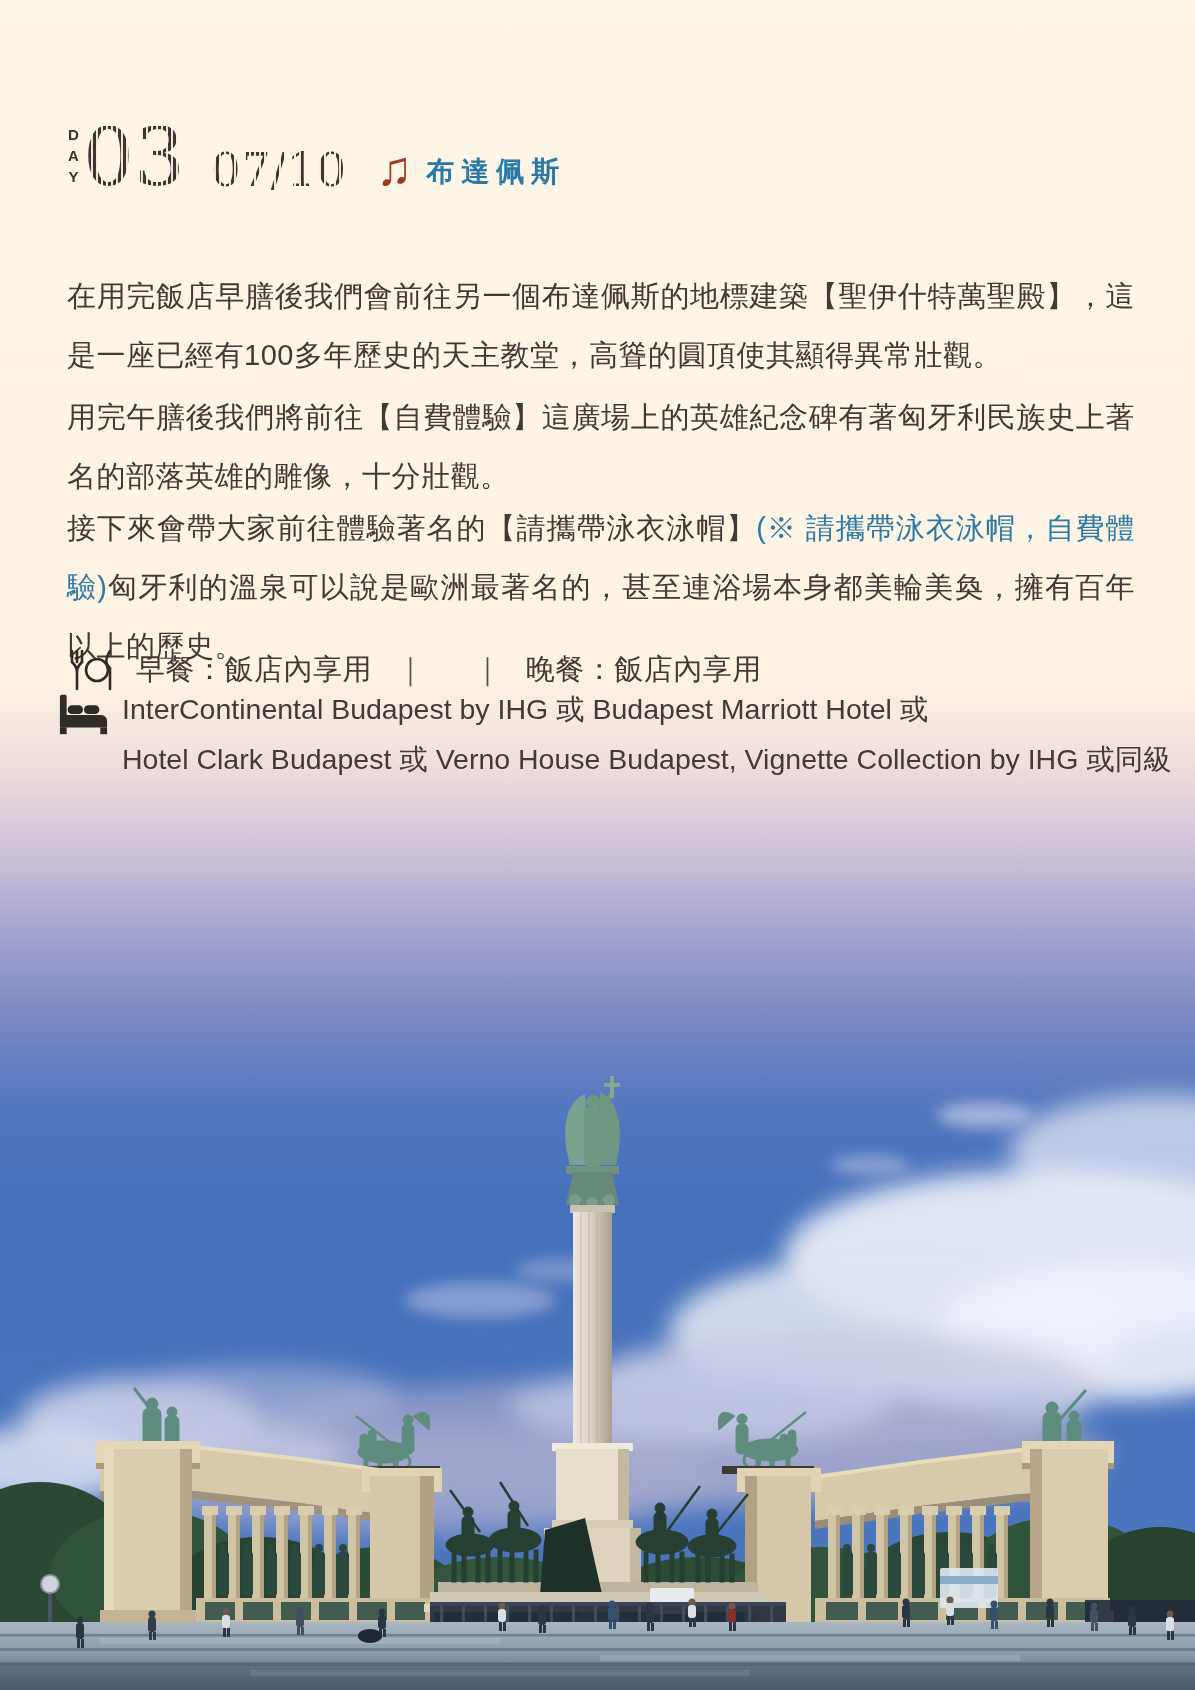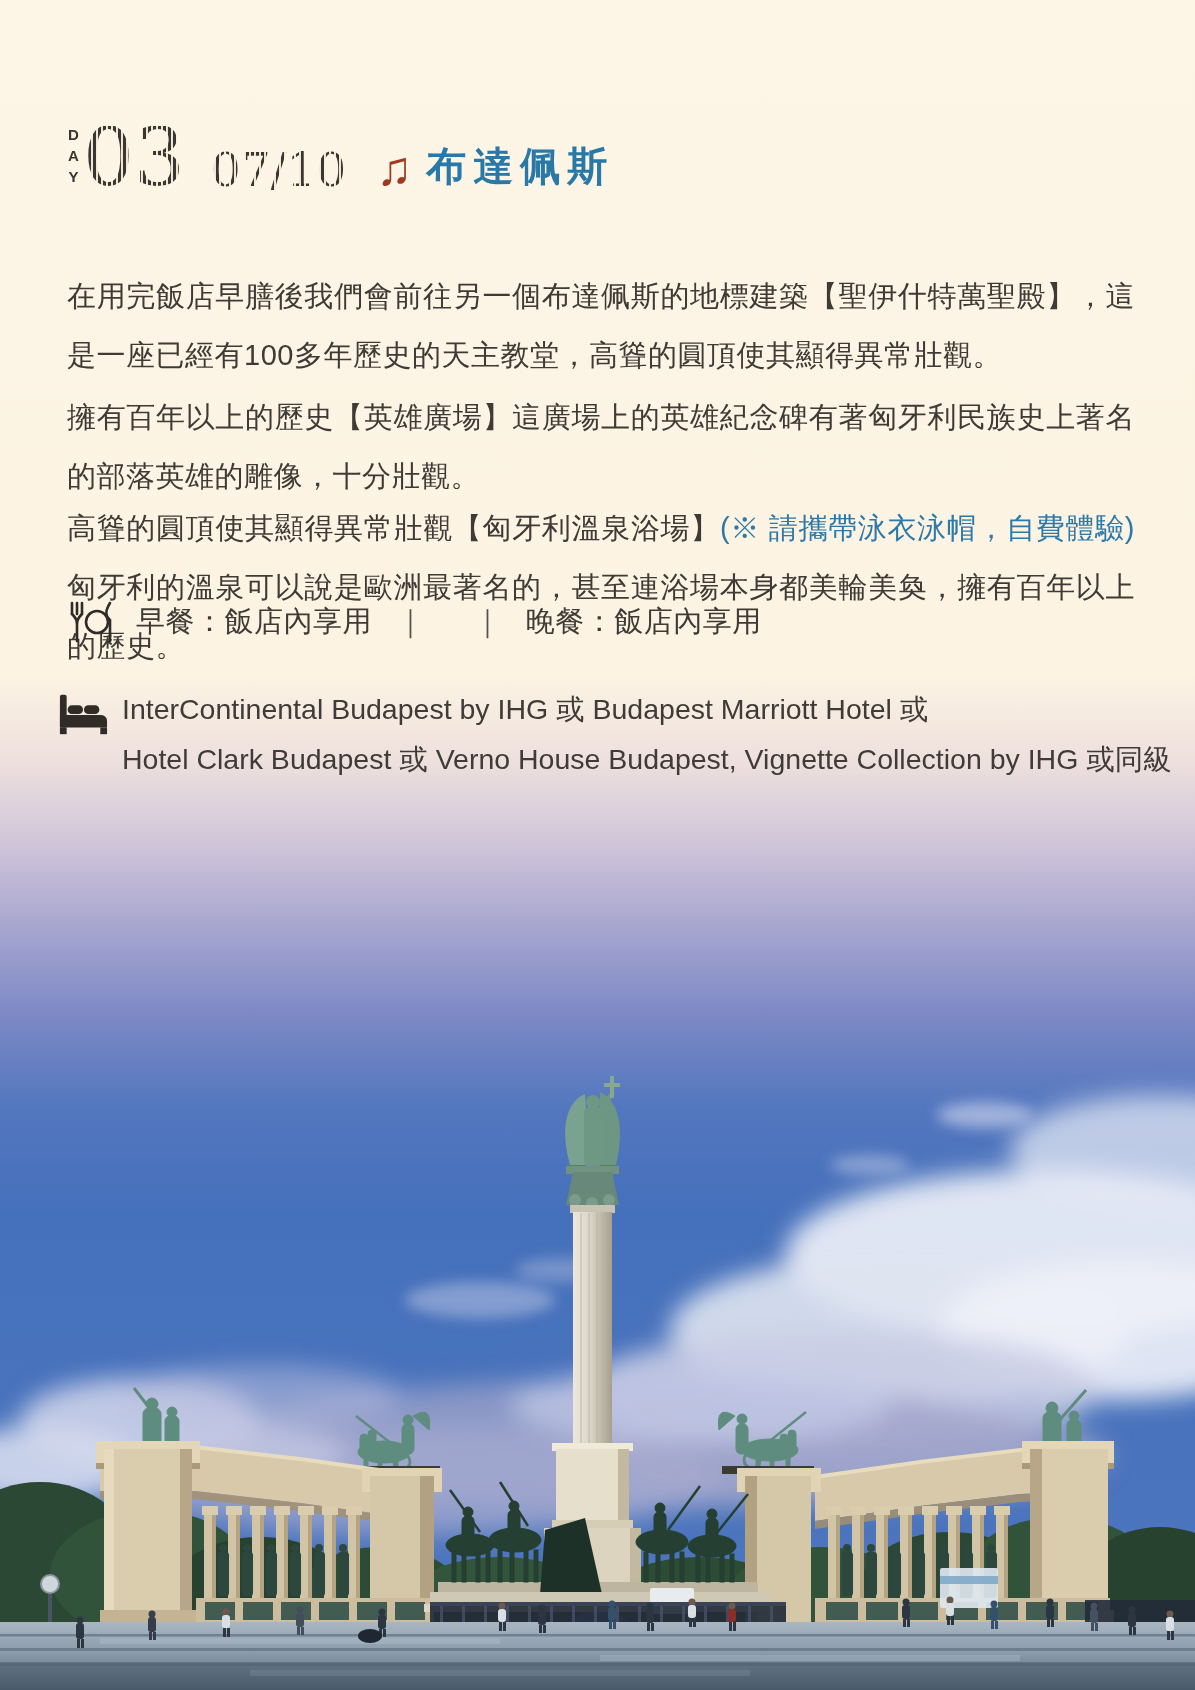--- a/index.html
+++ b/index.html
@@ -20,38 +20,38 @@
   }
   .deco {
     font-family:"DejaVu Serif", serif; font-weight:normal; color:#3a3632;
     background-image:repeating-linear-gradient(90deg,#3a3632 0,#3a3632 3px,#f1e7d4 3px,#f1e7d4 5px);
     -webkit-background-clip:text; background-clip:text; -webkit-text-fill-color:transparent;
   }
   .day-num  { font-size:80px; line-height:0.80; margin-left:2px; }
   .day-date { font-size:47px; line-height:0.82; margin-left:26px; }
   .note-icon { font-size:48px; line-height:0.85; color:#9e3a22; margin-left:30px; }
   .day-title {
-    font-size:40px; font-weight:bold; color:#2878a8;
+    font-size:28px; font-weight:bold; color:#2878a8;
     letter-spacing:7px; line-height:1; margin-left:14px; margin-bottom:4px;
   }
 
   
   .para {
     position:absolute; left:67px; width:1068px;
     font-size:29px; line-height:59px; letter-spacing:0.5px; color:#3f3a35;
     text-align:justify;
   }
   .p1 { top:238px; }
   .p2 { top:359px; }
   .p3 { top:470px; }
   .blue { color:#2d79a8; }
 
   
   .meals {
-    position:absolute; left:66px; top:598px; display:flex; align-items:center;
+    position:absolute; left:66px; top:646px; display:flex; align-items:center;
     font-size:29px; color:#3f3a35; letter-spacing:0.5px;
   }
   .meal-icon { width:48px; height:48px; margin-right:22px; }
   .sep { margin:0 24px; color:#55504a; }
 
   
   .hotels { position:absolute; left:58px; top:684px; display:flex; align-items:flex-start; }
   .bed-icon { width:50px; height:44px; margin-right:14px; margin-top:8px; flex:none; }
   .hotel-lines { font-size:28.5px; line-height:50px; color:#403b36; }
 </style>
@@ -556,23 +556,23 @@
     <div class="header">
       <div class="day-stack">DAY</div>
       <div class="day-num deco">03</div>
       <div class="day-date deco">07/10</div>
       <div class="note-icon">♫</div>
       <div class="day-title">布達佩斯</div>
     </div>
 
     <p class="para p1">在用完飯店早膳後我們會前往另一個布達佩斯的地標建築【聖伊什特萬聖殿】，這是一座已經有100多年歷史的天主教堂，高聳的圓頂使其顯得異常壯觀。</p>
 
-    <p class="para p2">擁有百年以上的歷史【英雄廣場】這廣場上的英雄紀念碑有著匈牙利民族史上著名的部落英雄的雕像，十分壯觀。</p>
-
-    <p class="para p3"><span>高聳的圓頂使其顯得異常壯觀【匈牙利溫泉浴場】</span><span class="blue">(※ 請攜帶泳衣泳帽，自費體驗)</span><span>匈牙利的溫泉可以說是歐洲最著名的，甚至連浴場本身都美輪美奐，擁有百年以上的歷史。</span></p>
+    <p class="para p2">用完午膳後我們將前往【自費體驗】這廣場上的英雄紀念碑有著匈牙利民族史上著名的部落英雄的雕像，十分壯觀。</p>
+
+    <p class="para p3"><span>接下來會帶大家前往體驗著名的【請攜帶泳衣泳帽】</span><span class="blue">(※ 請攜帶泳衣泳帽，自費體驗)</span><span>匈牙利的溫泉可以說是歐洲最著名的，甚至連浴場本身都美輪美奐，擁有百年以上的歷史。</span></p>
 
     <div class="meals">
       <svg class="meal-icon" viewBox="0 0 48 48">
         <g fill="none" stroke="#2f2b27" stroke-width="2.6" stroke-linecap="round">
           <path d="M6 5 v11"></path>
             <path d="M11 5 v11"></path>
             <path d="M16 5 v11"></path>
           <path d="M6 16 q5 5 5 9 v18"></path>
             <path d="M16 16 q-5 5 -5 9"></path>
           <circle cx="31" cy="24" r="11"></circle>

